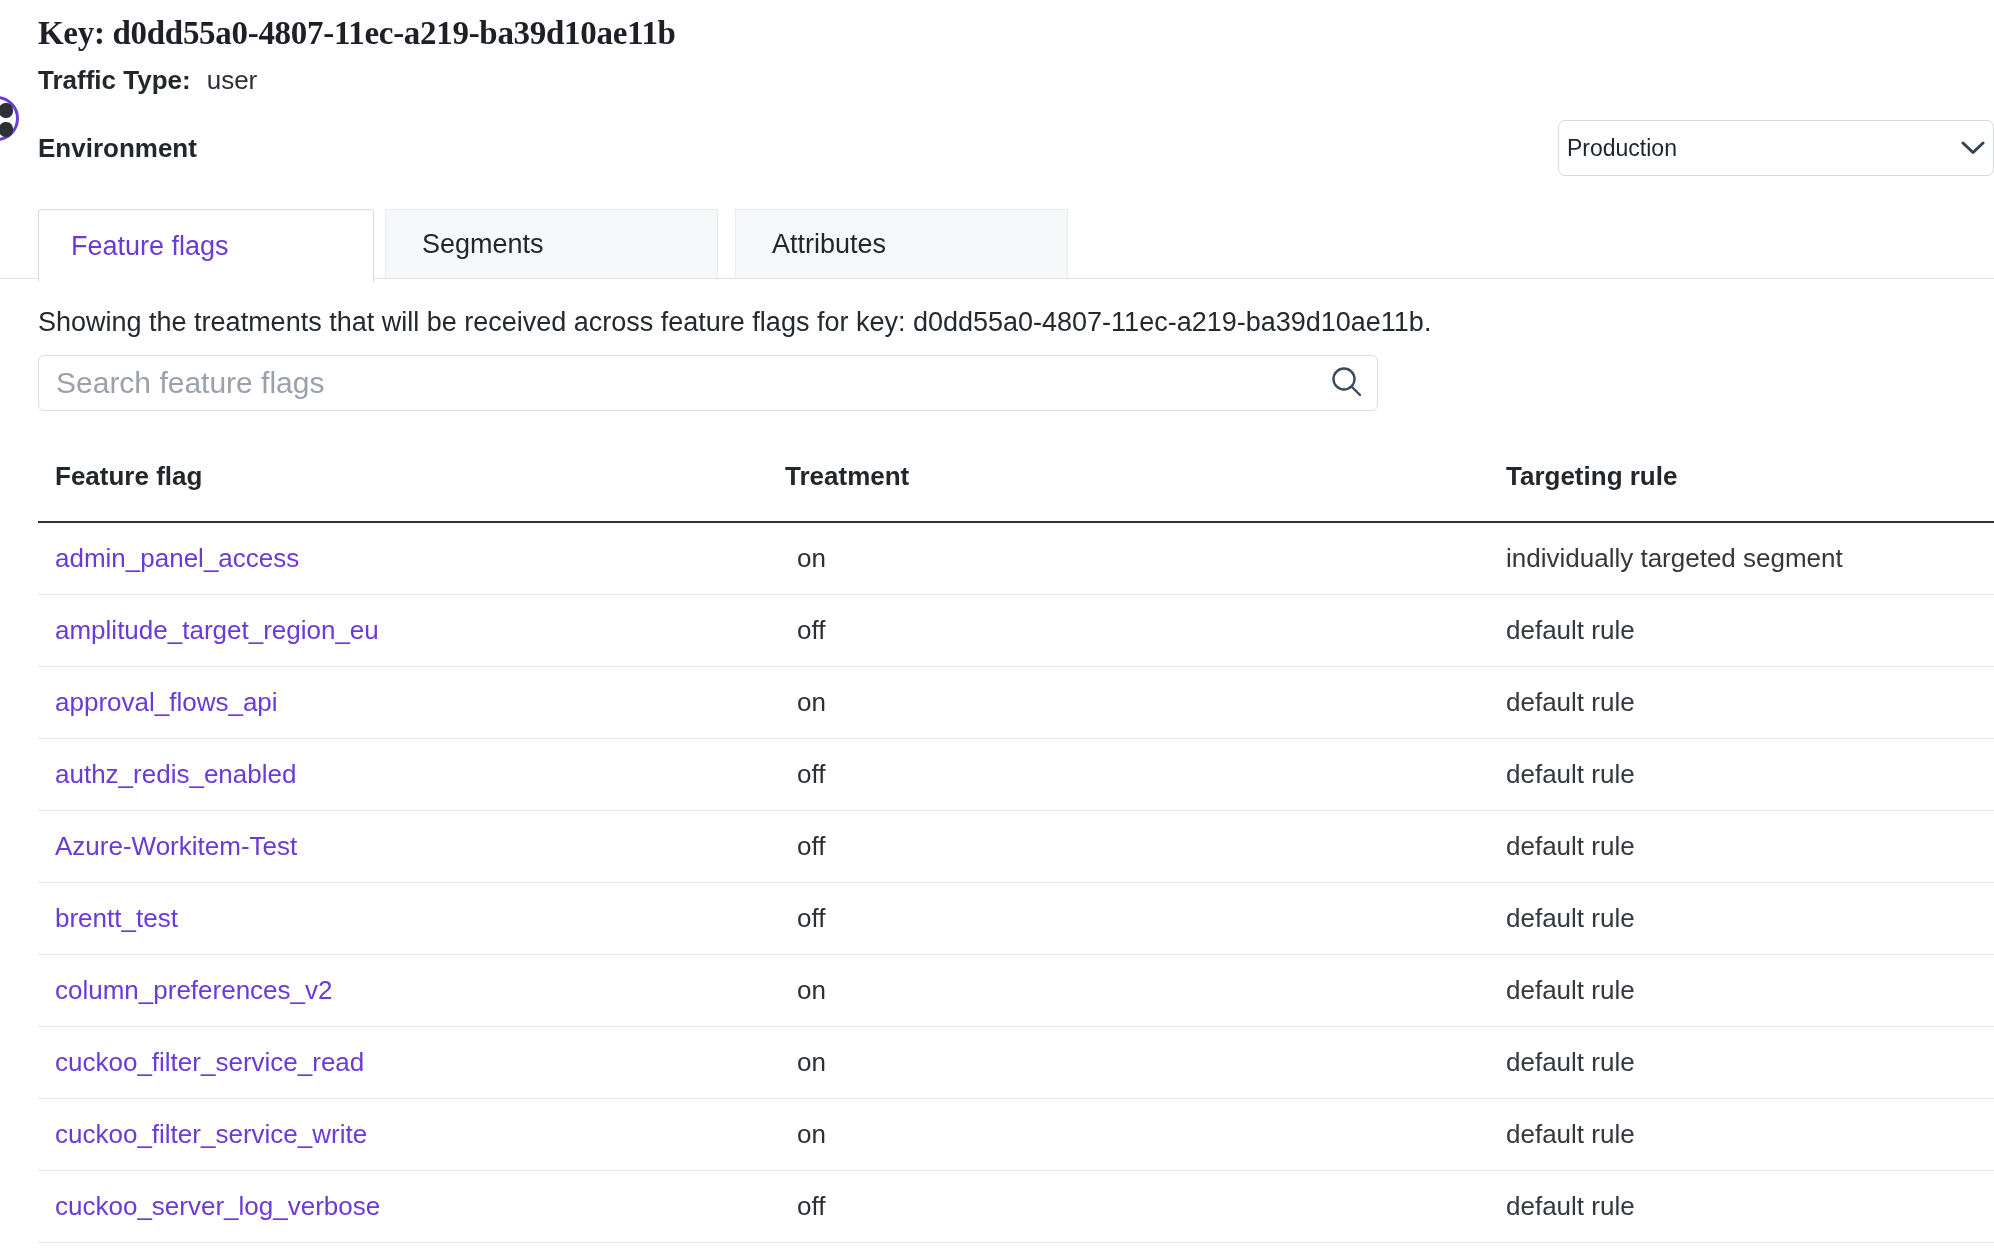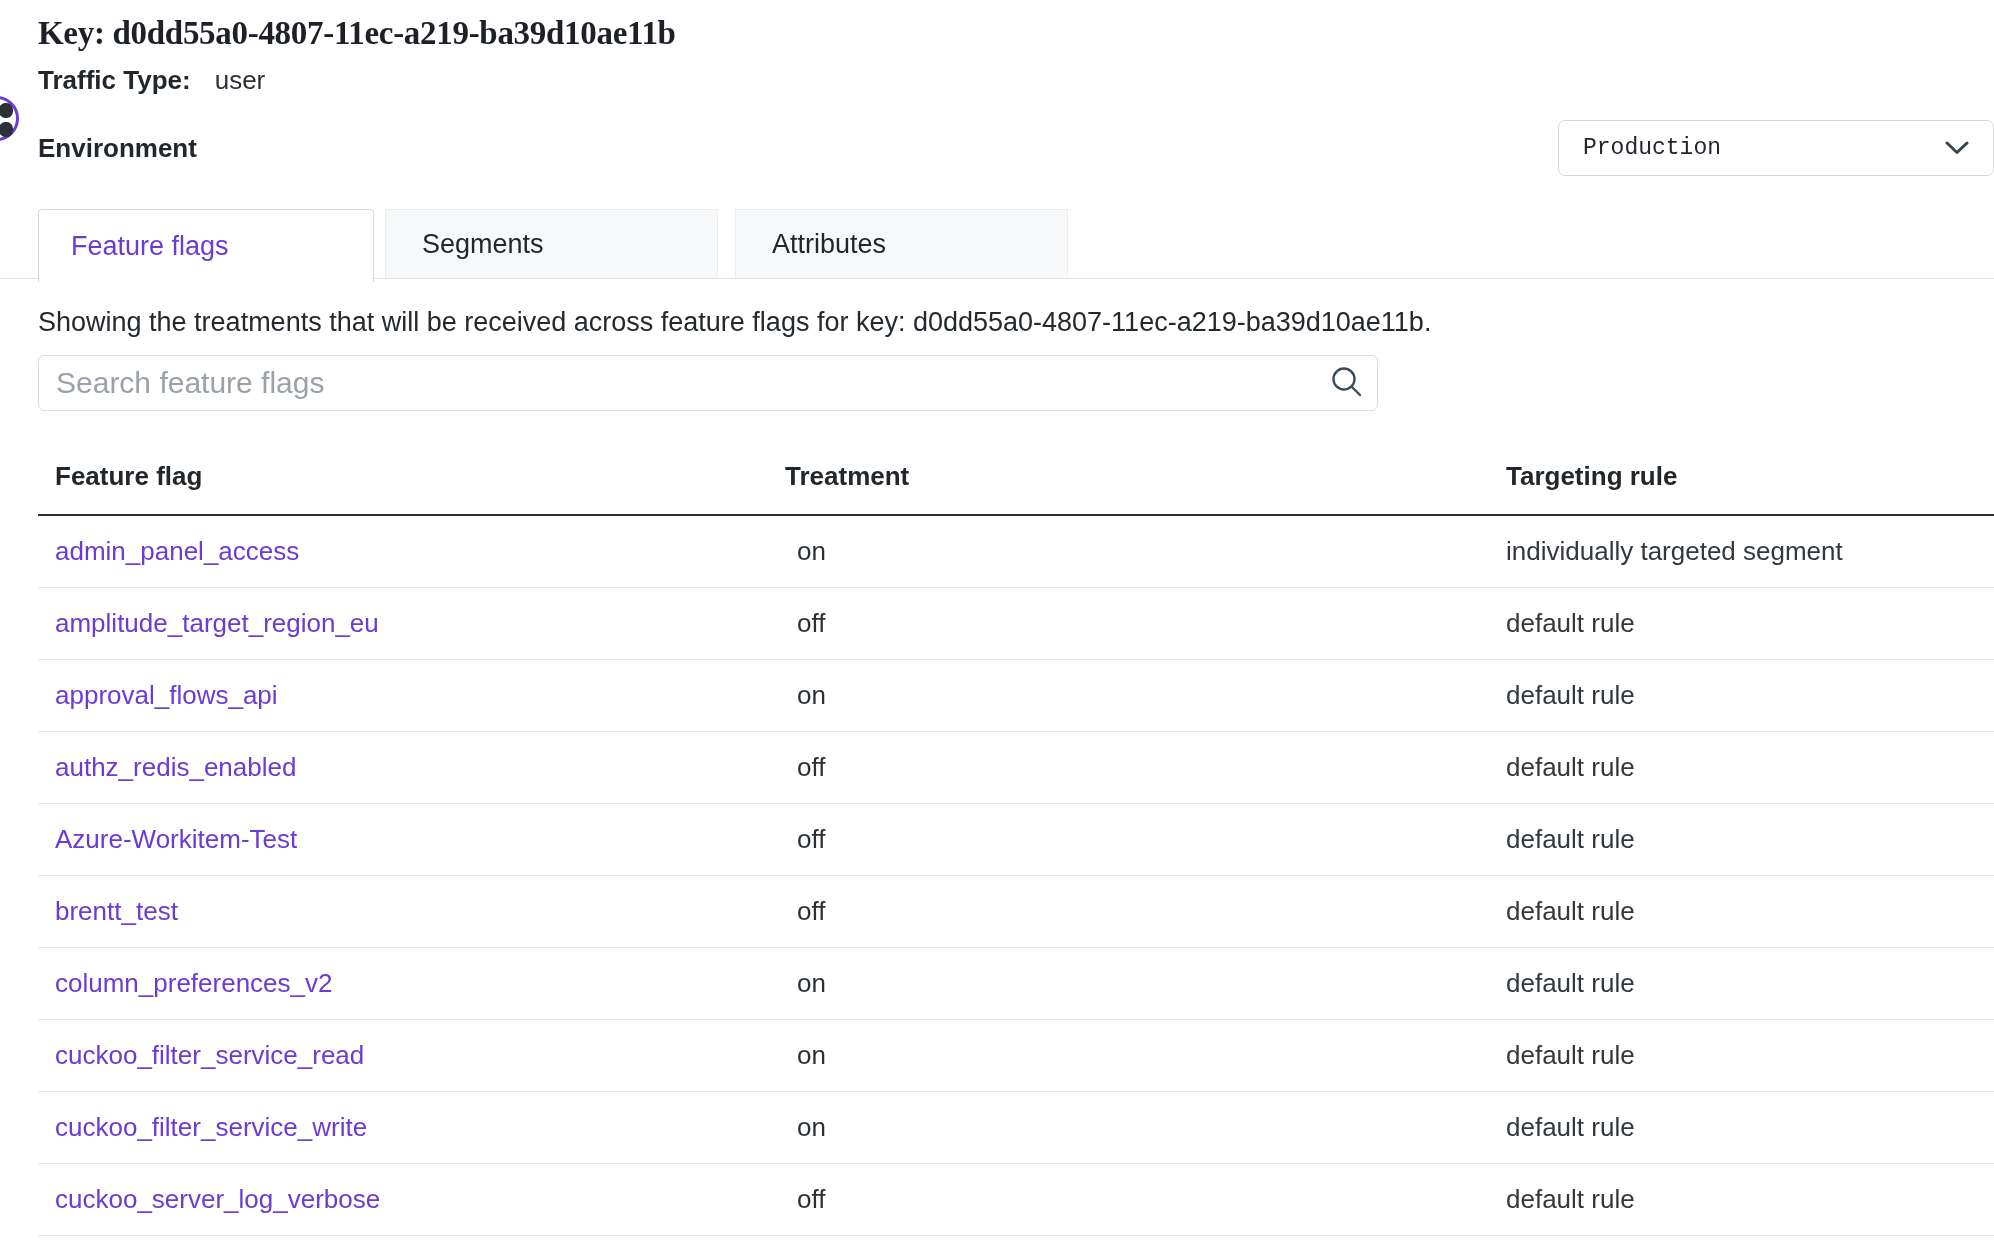--- a/index.html
+++ b/index.html
@@ -11,32 +11,32 @@
     overflow: hidden;
     position: relative;
   }
   .page { padding: 14px 0 0 38px; position: relative; }
 
   
   .page-title {
     font-size: 33px; font-weight: 700; color: #1d2127;
     letter-spacing: -0.3px; line-height: 38px; font-family: Liberation Serif, serif;
   }
-  .traffic-row { margin-top: 13px; font-size: 26px; line-height: 30px; display: flex; gap: 8px; }
+  .traffic-row { margin-top: 13px; font-size: 26px; line-height: 30px; display: flex; }
   .traffic-label { font-weight: 700; color: #22272c; margin-right: 16px; }
   .traffic-value { color: #2b3036; text-align: center; }
 
   .env-row { margin-top: 25px; display: flex; align-items: center; justify-content: space-between; }
   .env-label { font-size: 26px; font-weight: 700; color: #22272c; margin-right: 15px; }
   .env-select {
     width: 436px; height: 56px;
     border: 1.5px solid #d5d9dd; border-radius: 7px;
     background: #fff;
     display: flex; align-items: center; justify-content: space-between;
-    padding: 0 24px; cursor: pointer; font-family: Liberation Mono, monospace;
+    padding: 0 8px; cursor: pointer;
   }
   .env-select-value { font-size: 23px; color: #20262e; }
 
   
   .partial-icon { position: absolute; left: 0; top: 96px; width: 23px; height: 50px; overflow: hidden; }
   .partial-icon .ring {
     position: absolute; left: -26px; top: 0;
     width: 45px; height: 45px; border: 3px solid #6b3fd6; border-radius: 50%;
   }
   .partial-icon .blob { position: absolute; left: -1px; width: 14px; height: 15px; background: #2c3137; border-radius: 45%; }
@@ -75,21 +75,21 @@
     padding: 0 60px 0 17px; outline: none;
   }
   .search-input::placeholder { color: #9aa1a9; opacity: 1; }
   .search-icon { position: absolute; right: 13px; top: 10px; }
 
   
   .table { width: 1956px; }
   .thead {
     margin-top: 50px; display: flex;
     font-size: 26px; font-weight: 700; color: #22272c; line-height: 30px;
-    padding-bottom: 23px; border-bottom: 2px solid #2b3238;
+    padding-bottom: 30px; border-bottom: 2px solid #2b3238;
   }
   .c1 { width: 747px; padding-left: 17px; }
   .c2 { width: 721px; }
   .c3 { flex: 1; }
   .tr { display: flex; align-items: center; height: 72px; border-bottom: 1px solid #e6e8ea; font-size: 26px; }
   .tr .c2 { padding-left: 12px; color: #2b3036; }
   .tr .c3 { color: #33383d; }
   .flag-link { color: #6b3ad7; text-decoration: none; cursor: pointer; }
 </style>
 </head>

